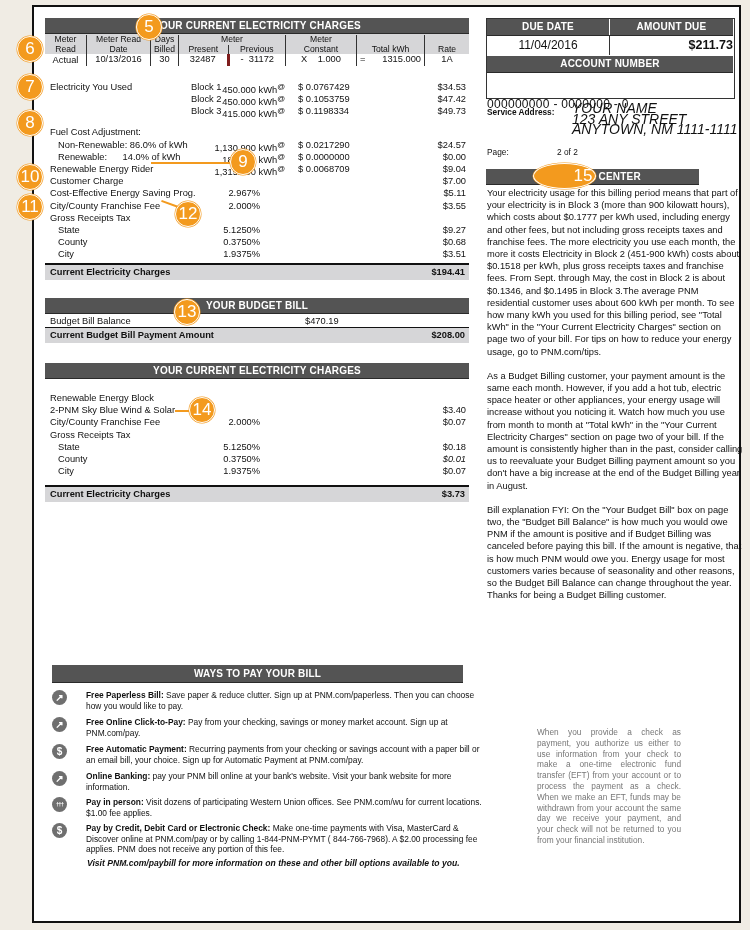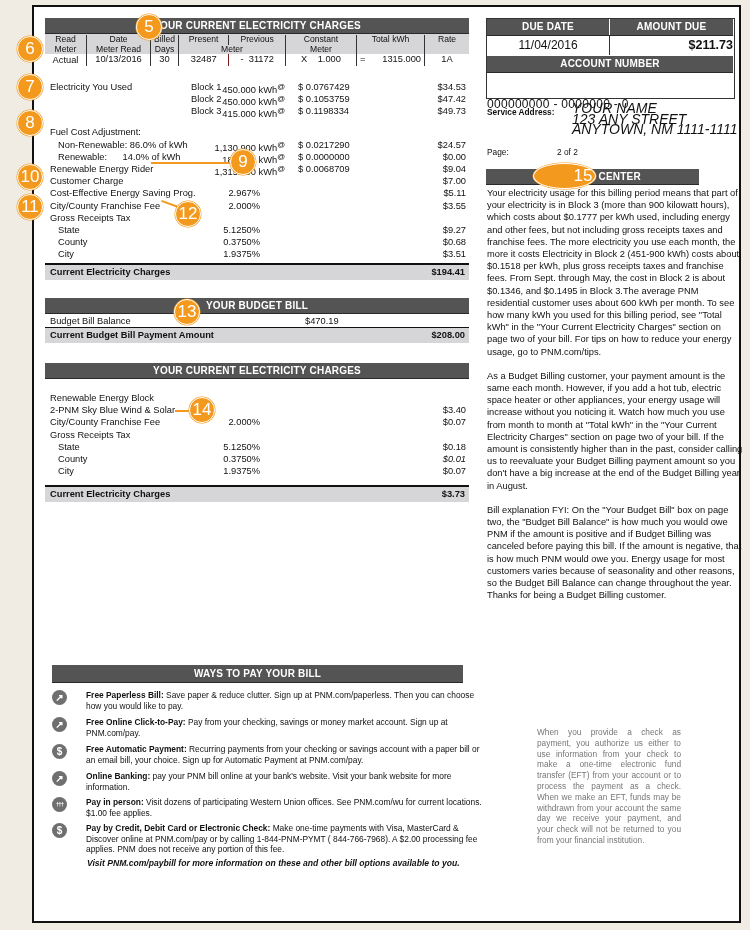--- a/index.html
+++ b/index.html
@@ -31,44 +31,44 @@
 <body>
 
 <div class="page"></div>
 
 <div class="abs bar" style="left:45px; top:18px; width:424px;">YOUR CURRENT ELECTRICITY CHARGES</div>
 
 <div class="abs" style="left:45px; top:34px; width:424px; height:20px; background:#d6d6d8;"></div>
 <table class="meter" style="left:45px; top:35px; width:424px;">
   <tbody>
       <tr>
+    <td style="width:41px">Meter</td>
+    <td style="width:63px; border-left:1px solid #333">Meter Read</td>
+    <td style="width:27px; border-left:1px solid #333">Days</td>
+    <td colspan="2" style="width:105px; border-left:1px solid #333">Meter</td>
+    <td style="width:70px; border-left:1px solid #333">Meter</td>
+    <td style="width:67px; border-left:1px solid #333"></td>
+    <td style="width:44px; border-left:1px solid #333"></td>
+  </tr>
+  <tr>
     <td>Read</td>
     <td style="border-left:1px solid #333">Date</td>
     <td style="border-left:1px solid #333">Billed</td>
     <td style="border-left:1px solid #333">Present</td>
     <td style="border-left:1px solid #333">Previous</td>
     <td style="border-left:1px solid #333">Constant</td>
     <td style="border-left:1px solid #333">Total kWh</td>
     <td style="border-left:1px solid #333">Rate</td>
   </tr>
-  <tr>
-    <td style="width:41px">Meter</td>
-    <td style="width:63px; border-left:1px solid #333">Meter Read</td>
-    <td style="width:27px; border-left:1px solid #333">Days</td>
-    <td colspan="2" style="width:105px; border-left:1px solid #333">Meter</td>
-    <td style="width:70px; border-left:1px solid #333">Meter</td>
-    <td style="width:67px; border-left:1px solid #333"></td>
-    <td style="width:44px; border-left:1px solid #333"></td>
-  </tr>
   <tr style="font-size:9.3px">
     <td style="line-height:12px">Actual</td>
     <td style="border-left:1px solid #333">10/13/2016</td>
     <td style="border-left:1px solid #333">30</td>
     <td style="border-left:1px solid #333">32487</td>
-    <td style="border-left:1px solid #7f1d1d"><span>-</span>&nbsp; <span>31172</span></td>
+    <td style="border-left:3px solid #7f1d1d"><span>-</span>&nbsp; <span>31172</span></td>
     <td style="border-left:1px solid #333"><span>X</span>&nbsp;&nbsp;&nbsp; <span>1.000</span></td>
     <td style="border-left:1px solid #333; text-align:left; padding-left:3px"><span>=</span><span style="float:right; padding-right:3px">1315.000</span></td>
     <td style="border-left:1px solid #333">1A</td>
   </tr>
 </tbody>
   </table>
 
 <div class="row" style="left:50px; top:82px;">Electricity You Used</div>
 <div id="blocks">
     <div class="row" style="left:191px; top:82px;">Block 1</div>

